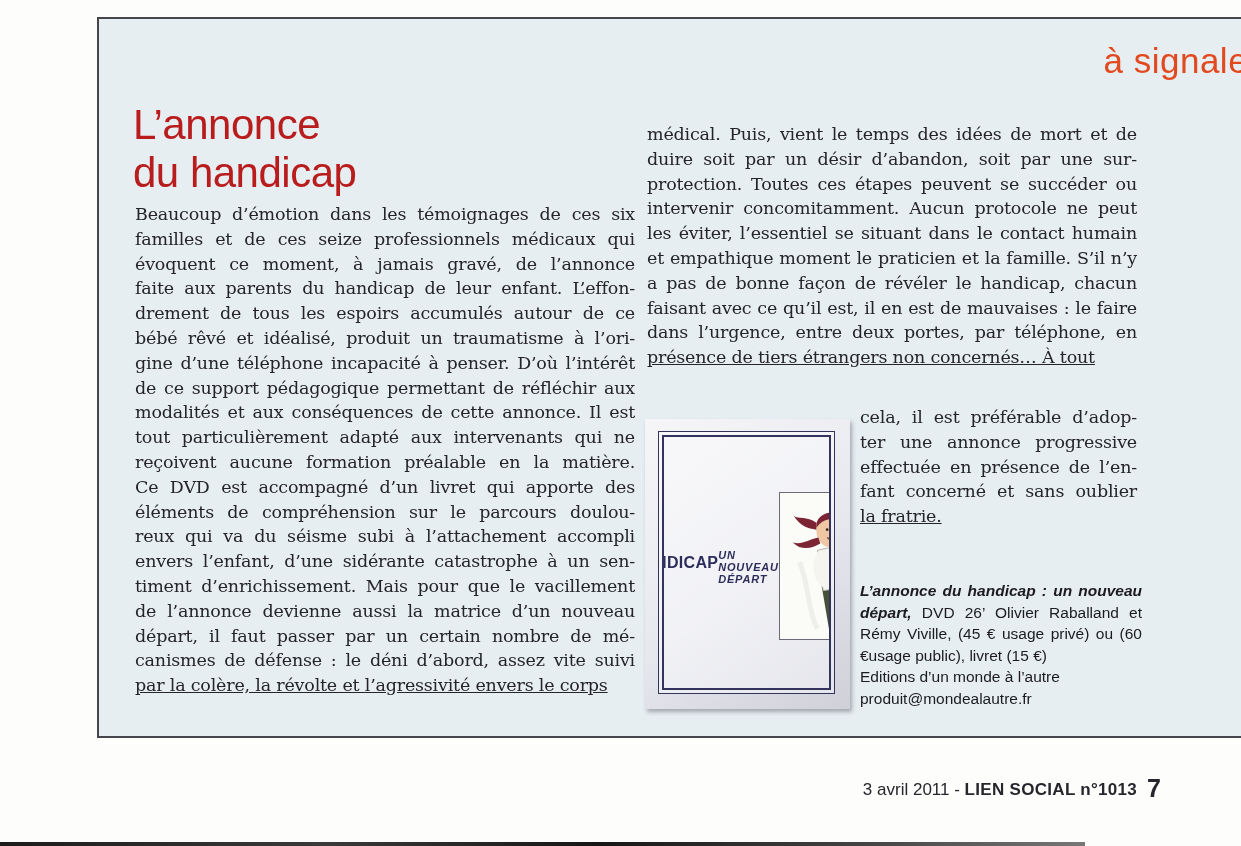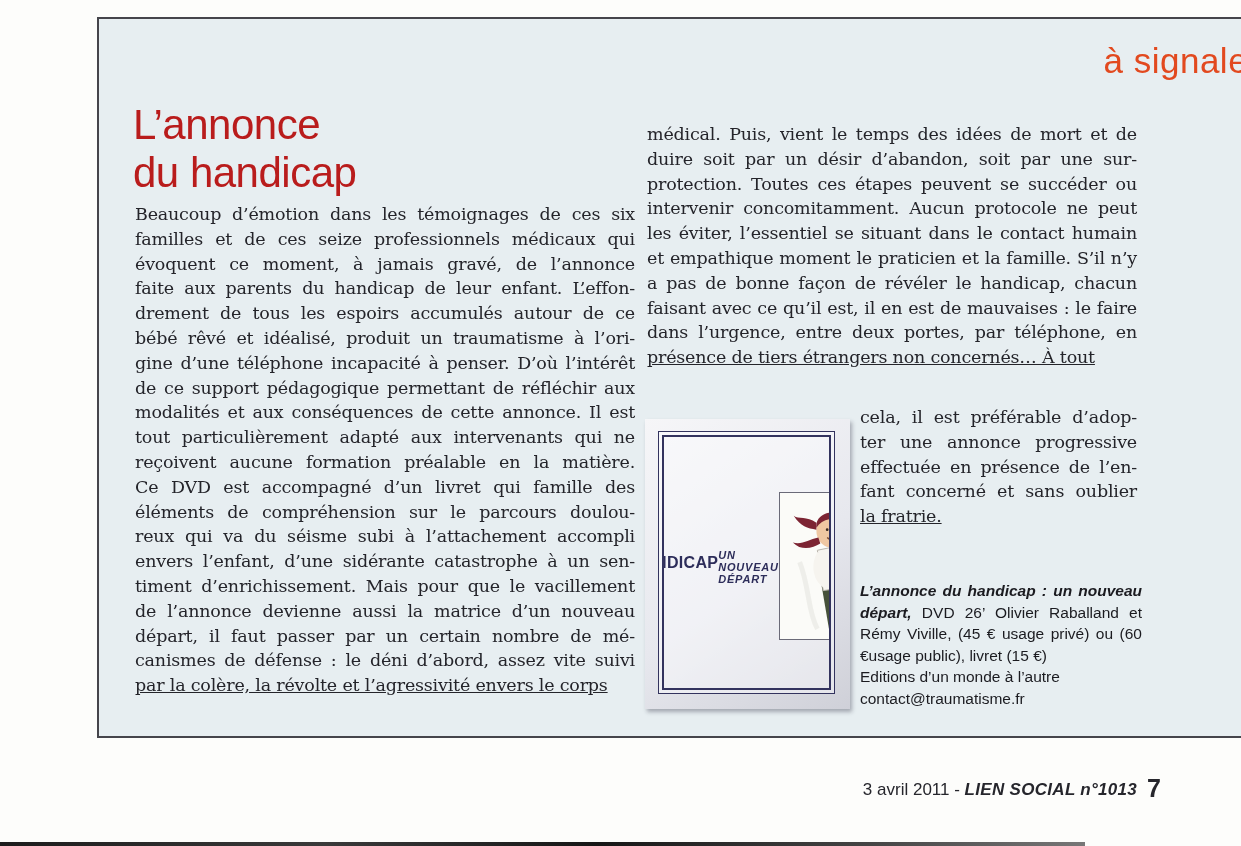--- a/index.html
+++ b/index.html
@@ -71,21 +71,21 @@
     position:absolute;left:761px;top:561px;width:282px;
     font-size:15.5px;line-height:21.5px;color:#1b1b20;
   }
   .caption-para{margin:0;text-align:justify;}
   .cap-bold{font-weight:bold;font-style:italic;}
   
   .footer{
     position:absolute;top:774px;right:80px;
     font-size:17px;color:#26262c;
   }
-  .footer-mag{font-weight:bold;letter-spacing:0.3px;font-style:italic;}
+  .footer-mag{font-weight:bold;letter-spacing:0.3px;}
   .footer-page{font-weight:bold;font-size:25px;margin-left:10px;vertical-align:-2px;}
   .scan-edge{
     position:absolute;left:0;bottom:0;width:1085px;height:4px;
     background:linear-gradient(to right,#1c1c1c 0%,#3a3a3a 30%,#161616 55%,#444 80%,#777 100%);
   }
 </style>
 </head>
 <body>
 
 <div class="content-box">
@@ -102,21 +102,21 @@
       <div class="tline">familles et de ces seize professionnels médicaux qui</div>
       <div class="tline">évoquent ce moment, à jamais gravé, de l’annonce</div>
       <div class="tline">faite aux parents du handicap de leur enfant. L’effon-</div>
       <div class="tline">drement de tous les espoirs accumulés autour de ce</div>
       <div class="tline">bébé rêvé et idéalisé, produit un traumatisme à l’ori-</div>
       <div class="tline">gine d’une téléphone incapacité à penser. D’où l’intérêt</div>
       <div class="tline">de ce support pédagogique permettant de réfléchir aux</div>
       <div class="tline">modalités et aux conséquences de cette annonce. Il est</div>
       <div class="tline">tout particulièrement adapté aux intervenants qui ne</div>
       <div class="tline">reçoivent aucune formation préalable en la matière.</div>
-      <div class="tline">Ce DVD est accompagné d’un livret qui famille des</div>
+      <div class="tline">Ce DVD est accompagné d’un livret qui apporte des</div>
       <div class="tline">éléments de compréhension sur le parcours doulou-</div>
       <div class="tline">reux qui va du séisme subi à l’attachement accompli</div>
       <div class="tline">envers l’enfant, d’une sidérante catastrophe à un sen-</div>
       <div class="tline">timent d’enrichissement. Mais pour que le vacillement</div>
       <div class="tline">de l’annonce devienne aussi la matrice d’un nouveau</div>
       <div class="tline">départ, il faut passer par un certain nombre de mé-</div>
       <div class="tline">canismes de défense : le déni d’abord, assez vite suivi</div>
       <div class="tline tlast">par la colère, la révolte et l’agressivité envers le corps</div>
     </div>
 
@@ -176,20 +176,20 @@
             <div class="pline">d’un monde</div>
             <div class="pline tlast">à l’autre</div>
           </div>
       </div>
     </div>
   </div>
 
   <div class="caption">
     <p class="caption-para"><span class="cap-bold">L’annonce du handicap : un nouveau départ,</span> <span>DVD 26’ Olivier Raballand et Rémy Viville, (45 € usage privé) ou (60 €usage public), livret (15 €)</span></p>
     <div>Editions d’un monde à l’autre</div>
-    <div>contact@traumatisme.fr</div>
+    <div>produit@mondealautre.fr</div>
   </div>
 
 </div>
 
 <div class="footer"><span>3 avril 2011 - </span><span class="footer-mag">LIEN SOCIAL n°1013</span><span class="footer-page">7</span></div>
 
 <div class="scan-edge"></div>
 
 </body></html>

